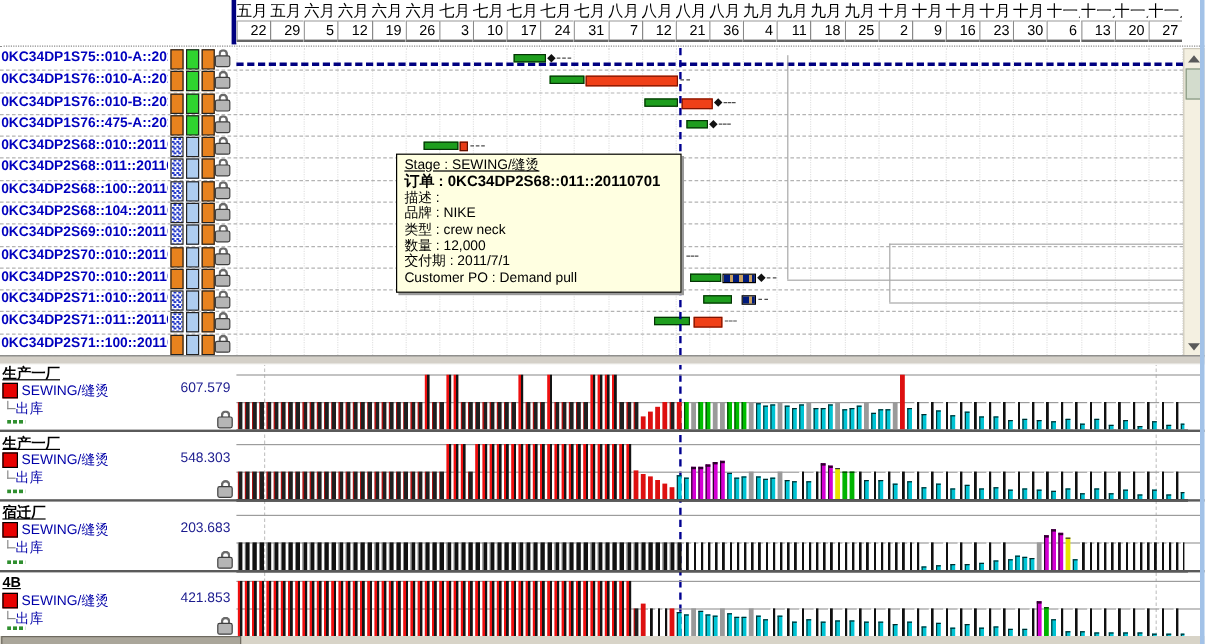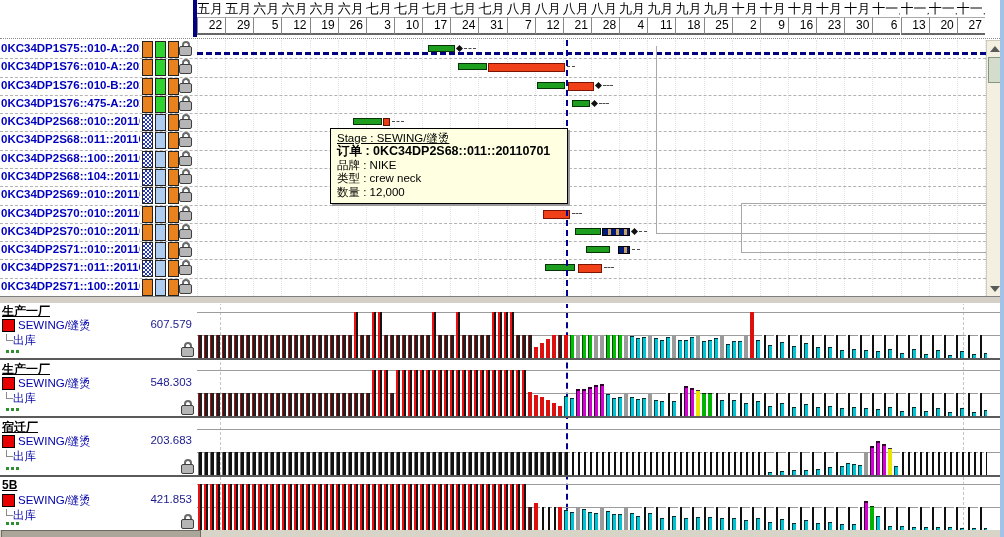--- a/index.html
+++ b/index.html
@@ -154,21 +154,21 @@
       <div class="tcol" style="left: 337.68px; width: 28.14px;">
         <div class="tmonth">八月</div>
         <div class="tweek">12</div>
       </div>
       <div class="tcol" style="left: 365.82px; width: 28.14px;">
         <div class="tmonth">八月</div>
         <div class="tweek">21</div>
       </div>
       <div class="tcol" style="left: 393.96px; width: 28.14px;">
         <div class="tmonth">八月</div>
-        <div class="tweek">28</div>
+        <div class="tweek">36</div>
       </div>
       <div class="tcol" style="left: 422.1px; width: 28.14px;">
         <div class="tmonth">九月</div>
         <div class="tweek">4</div>
       </div>
       <div class="tcol" style="left: 450.24px; width: 28.14px;">
         <div class="tmonth">九月</div>
         <div class="tweek">11</div>
       </div>
       <div class="tcol" style="left: 478.38px; width: 28.14px;">
@@ -397,23 +397,26 @@
       <div class="gtail" style="left: 604px; top: 267.48px; width: 10px;"></div>
       <div class="cursor" style="left: 566px; top: 40px; height: 256px;"></div>
       <div class="cursor" style="left: 566px; top: 302px; height: 228px;"></div>
       <div class="faintv" style="left: 220px; top: 302px; height: 228px;"></div>
       <div class="faintv" style="left: 963px; top: 302px; height: 228px;"></div>
     </div>
 
   <div class="tooltip" id="tooltip" style="left: 330px; top: 128px; min-width: 224px;">
       <div class="tt-underline">Stage : SEWING/缝烫</div>
       <div class="tt-bold">订单 : 0KC34DP2S68::011::20110701</div>
+      <div>描述 :</div>
       <div>品牌 : NIKE</div>
       <div>类型 : crew neck</div>
       <div>数量 : 12,000</div>
+      <div>交付期 : 2011/7/1</div>
+      <div>Customer PO : Demand pull</div>
     </div>
 
   <div class="vsb">
     <div class="arr up"></div>
     <div class="thumb"></div>
     <div class="arr dn"></div>
   </div>
 
   <div class="midband"></div>
 
@@ -849,21 +852,21 @@
         <div class="b b-stripe" style="height: 23px;"></div>
         <div class="b b-stripe" style="height: 23px;"></div>
         <div class="b b-stripe" style="height: 23px;"></div>
         <div class="b b-stripe" style="height: 23px;"></div>
         <div class="b b-stripe" style="height: 23px;"></div>
         <div class="b b-stripe" style="height: 23px;"></div>
         <div class="b b-stripe" style="height: 23px;"></div>
         <div class="b b-stripe" style="height: 23px;"></div>
       </div>
       <div class="secsep" style="top: 475px;"></div>
-      <div class="sec-name" style="top: 478px;">5B</div>
+      <div class="sec-name" style="top: 478px;">4B</div>
       <div class="swatch" style="top: 494px;"></div>
       <div class="sec-series" style="top: 493px;">SEWING/缝烫</div>
       <div class="sec-value" style="top: 493px;">421.853</div>
       <div class="treetick" style="left: 6px; top: 509px;"></div>
       <div class="sec-sub" style="left: 13px; top: 508px;">出库</div>
       <div class="gdash" style="left: 6px; top: 522px;"></div>
       <div class="lock" style="left: 181px; top: 514px;"></div>
       <div class="hline" style="top: 484px;"></div>
       <div class="hline" style="top: 507px;"></div>
       <div class="baseline" style="top: 530px;"></div>

